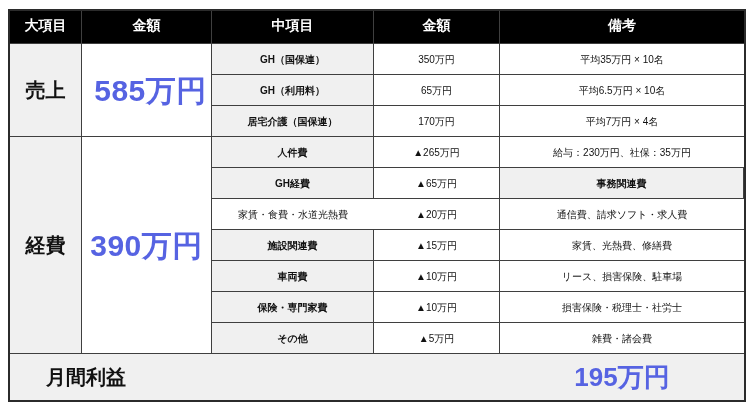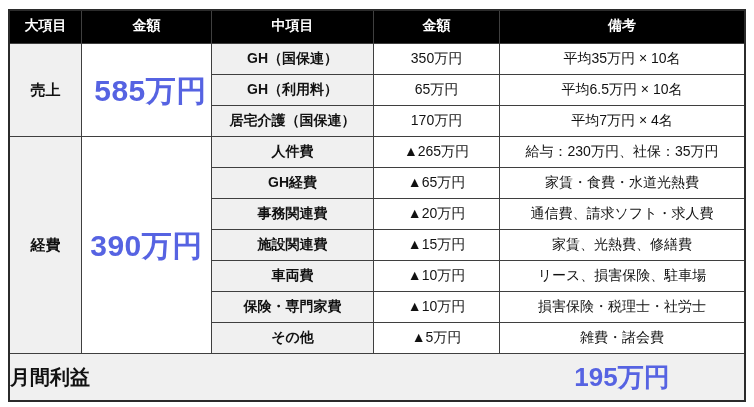--- a/index.html
+++ b/index.html
@@ -25,54 +25,55 @@
   }
   .grid {
     display: grid;
     grid-template-columns: 72px 130px 162px 126px 1fr;
     grid-template-rows: 33px repeat(10, 31px);
   }
   .cell {
     display: flex; align-items: center; justify-content: center;
     border-right: 1px solid var(--border);
     border-bottom: 1px solid var(--border);
-    font-size: 14px;
+    font-size: 10px;
     line-height: 1.1;
     white-space: nowrap;
   }
   .cell.noR { border-right: none; }
   .th {
     background: var(--header_bg);
     color: #fff;
     font-weight: bold;
     font-size: 14px;
     font-family: Liberation Mono, monospace;
   }
   .shade { background: var(--shade); }
-  .major { font-weight: bold; font-size: 15px; }
+  .major { font-weight: bold; font-size: 20px; }
   .mid   { font-weight: bold; }
   .bigamt {
     font-weight: bold;
     font-size: 30px;
     color: var(--accent);
     letter-spacing: 0.5px;
   }
   .sales-major { grid-row: 2 / 5;  grid-column: 1; }
   .sales-amt   { grid-row: 2 / 5;  grid-column: 2; padding-left: 8px; }
   .exp-major   { grid-row: 5 / 12; grid-column: 1; }
   .exp-amt     { grid-row: 5 / 12; grid-column: 2; }
   .footer {
     display: grid;
     grid-template-columns: 72px 130px 162px 126px 1fr;
     height: 46px;
     background: var(--shade);
   }
   .footer-label {
     grid-column: 1 / 3;
     display: flex; align-items: center;
+    padding-left: 36px;
     font-weight: bold; font-size: 20px;
   }
   .footer-value {
     grid-column: 5;
     display: flex; align-items: center; justify-content: center;
     font-weight: bold; font-size: 26px;
     color: var(--accent);
   }
 </style>
 </head>
@@ -105,23 +106,23 @@
 
       <div class="cell shade major exp-major">経費</div>
       <div class="cell bigamt exp-amt">390万円</div>
 
       <div class="cell shade mid">人件費</div>
       <div class="cell">▲265万円</div>
       <div class="cell noR">給与：230万円、社保：35万円</div>
 
       <div class="cell shade mid">GH経費</div>
       <div class="cell">▲65万円</div>
+      <div class="cell shade mid">事務関連費</div>
+
       <div class="cell noR">家賃・食費・水道光熱費</div>
-
-      <div class="cell shade mid">事務関連費</div>
       <div class="cell">▲20万円</div>
       <div class="cell noR">通信費、請求ソフト・求人費</div>
 
       <div class="cell shade mid">施設関連費</div>
       <div class="cell">▲15万円</div>
       <div class="cell noR">家賃、光熱費、修繕費</div>
 
       <div class="cell shade mid">車両費</div>
       <div class="cell">▲10万円</div>
       <div class="cell noR">リース、損害保険、駐車場</div>

